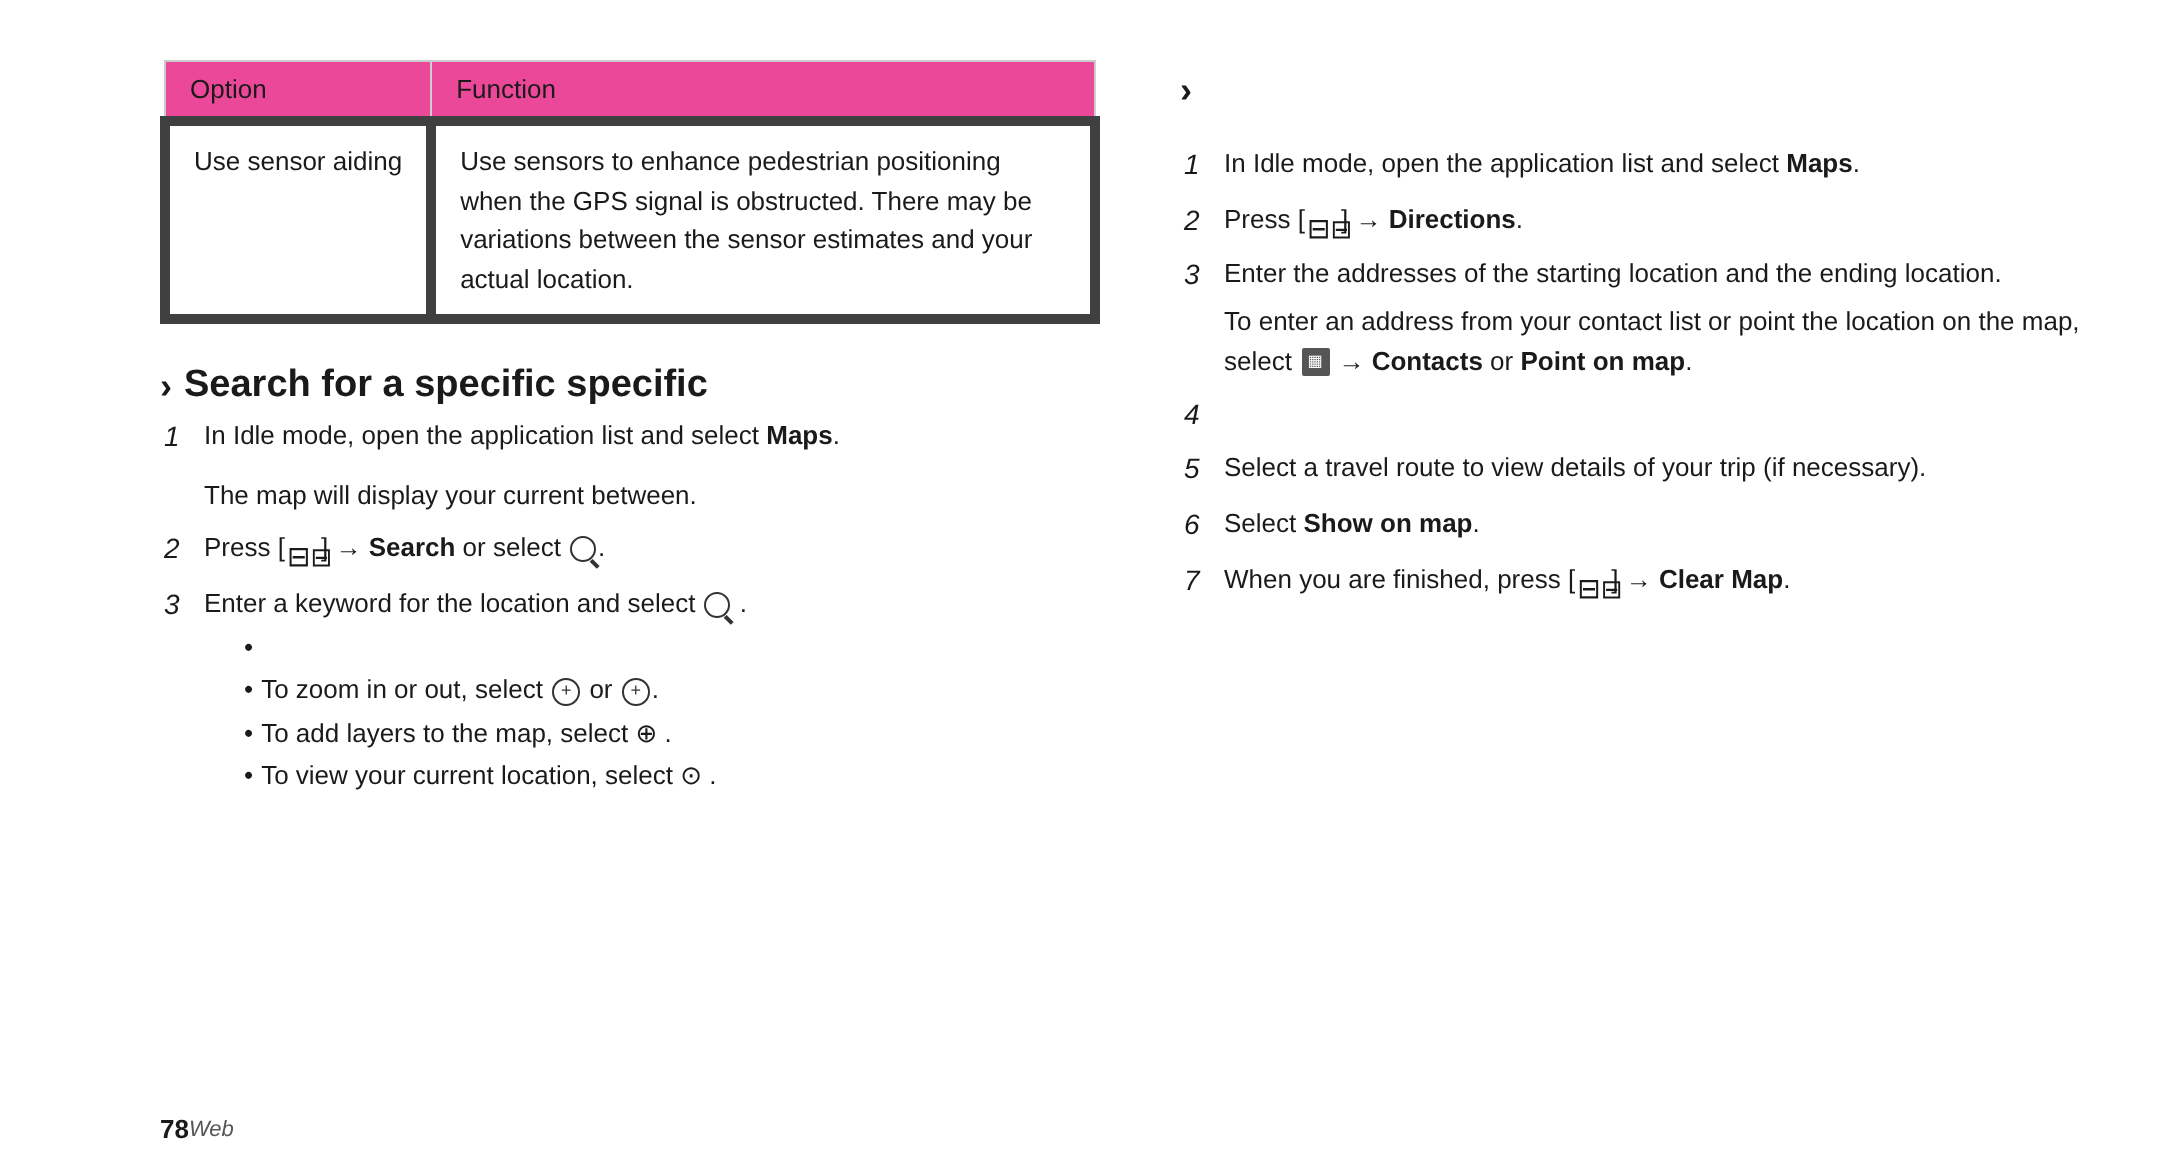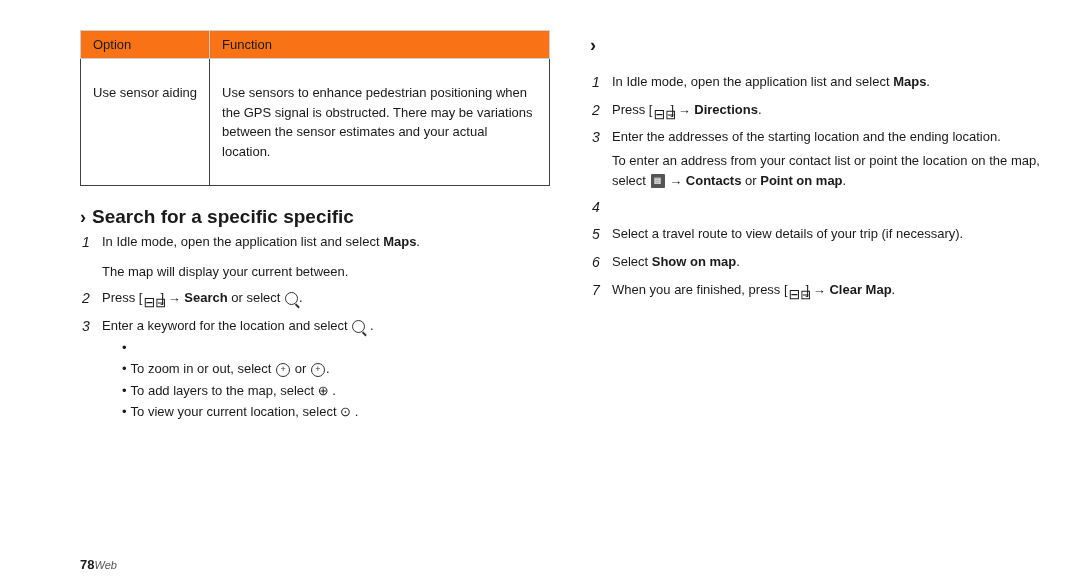--- a/index.html
+++ b/index.html
@@ -38,31 +38,31 @@
     }
 
     
     .options-table {
       border-collapse: collapse;
       width: 100%;
       font-size: 13px;
     }
 
     .options-table th {
-      background: #f97316;
+      background: #ec4899;
       border: 1px solid #ccc;
       padding: 6px 12px;
       text-align: left;
       font-weight: normal;
       font-size: 13px;
     }
 
     .options-table td {
-      border: 1px solid #404040;
-      padding: 24px 12px;
+      border: 5px solid #404040;
+      padding: 8px 12px;
       vertical-align: top;
       font-size: 13px;
       line-height: 1.5;
     }
 
     .options-table td:first-child {
       white-space: nowrap;
       width: 100px;
       font-size: 13px;
     }

